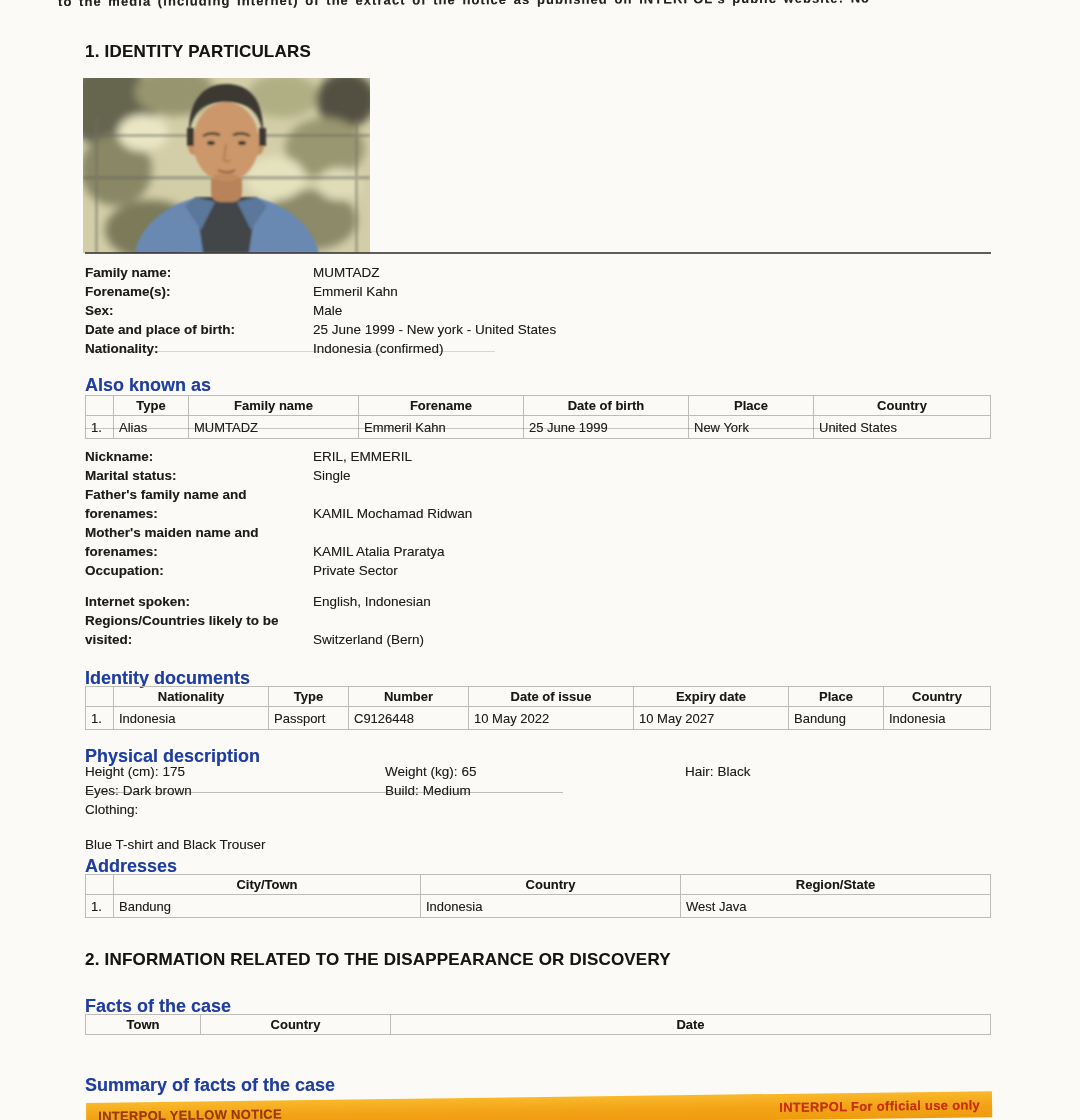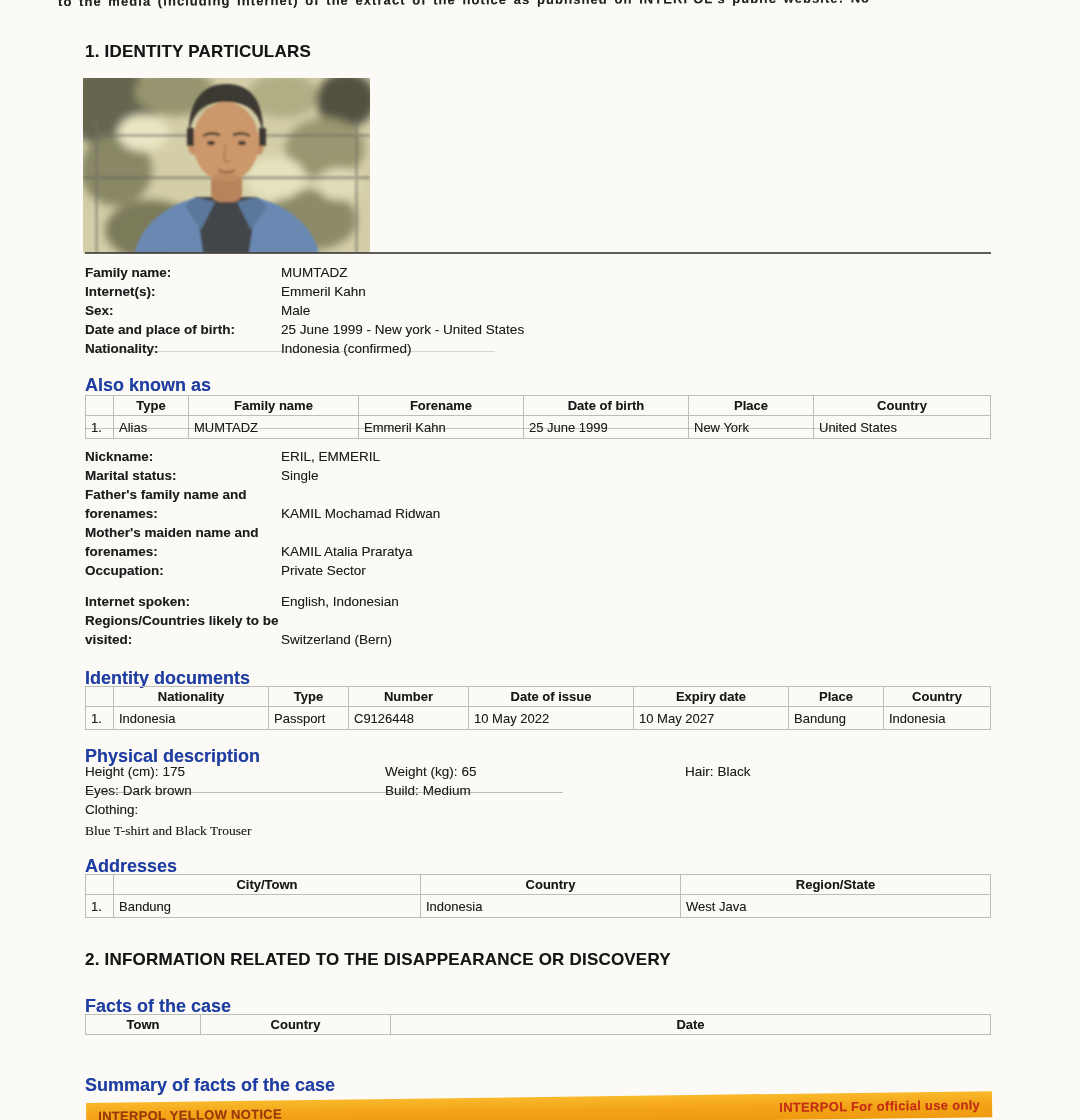--- a/index.html
+++ b/index.html
@@ -13,21 +13,21 @@
     top:-8px; left:58px; width:930px; font-size:13px; font-weight:bold;
     white-space:nowrap; letter-spacing:1.05px; word-spacing:2px;
     transform:rotate(-0.25deg); color:#222;
   }
   .sectitle{font-weight:bold; font-size:17px; letter-spacing:0.2px; color:#151515;}
   .bluehead{color:#1d3ea7; font-weight:bold; font-size:18px;}
   .divider{left:85px; top:252px; width:906px; height:2px; background:rgba(50,50,50,0.78);}
   .photo{left:83px; top:78px; width:287px; height:175px; overflow:hidden;}
   .fields{left:85px; font-size:13.5px; line-height:19px; width:720px;}
   .frow{display:flex; align-items:flex-end;}
-  .lbl{font-weight:bold; width:196px; flex:none;}
+  .lbl{font-weight:bold; width:228px; flex:none;}
   .val{font-weight:normal;}
   .gap-top{margin-top:12px;}
   .tblwrap{left:85px; width:906px;}
   table.tbl{border-collapse:collapse; table-layout:fixed; width:905px; font-size:13px;}
   table.tbl th, table.tbl td{border:1px solid #bcbcb8; overflow:hidden; white-space:nowrap;}
   table.tbl th{font-weight:bold; text-align:center; height:19px; padding:0 2px; color:#181818;}
   table.tbl td{height:22px; padding:0 5px; font-weight:normal;}
   td.numcell{padding:0 2px 0 3px;}
   td.indent{padding-left:17px;}
   .pcols{left:85px; top:762px; width:906px; display:flex; font-size:13.5px; line-height:19px;}
@@ -110,21 +110,21 @@
   </div>
 
   <div class="abs divider"></div>
 
   <div class="abs fields" style="top:263px;">
     <div class="frow">
       <span class="lbl">Family name:</span>
       <span class="val">MUMTADZ</span>
     </div>
     <div class="frow">
-      <span class="lbl">Internet(s):</span>
+      <span class="lbl">Forename(s):</span>
       <span class="val">Emmeril Kahn</span>
     </div>
     <div class="frow">
       <span class="lbl">Sex:</span>
       <span class="val">Male</span>
     </div>
     <div class="frow">
       <span class="lbl">Date and place of birth:</span>
       <span class="val">25 June 1999 - New york - United States</span>
     </div>
@@ -243,21 +243,21 @@
     <div class="pcol1">
       <div>
         <span class="plbl">Height (cm):</span><span>175</span>
       </div>
       <div>
         <span class="plbl">Eyes:</span><span>Dark brown</span>
       </div>
       <div>
         <span class="plbl">Clothing:</span>
       </div>
-      <div style="margin-top:2px;font-family:Liberation Serif, serif;">Blue T-shirt and Black Trouser</div>
+      <div style="margin-top:16px;">Blue T-shirt and Black Trouser</div>
     </div>
     <div class="pcol2">
       <div>
         <span class="plbl">Weight (kg):</span><span>65</span>
       </div>
       <div>
         <span class="plbl">Build:</span><span>Medium</span>
       </div>
     </div>
     <div class="pcol3">

